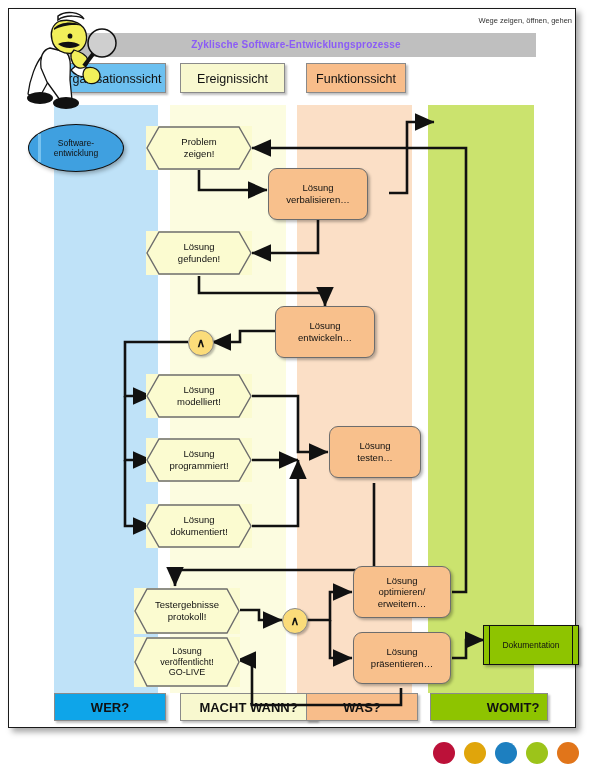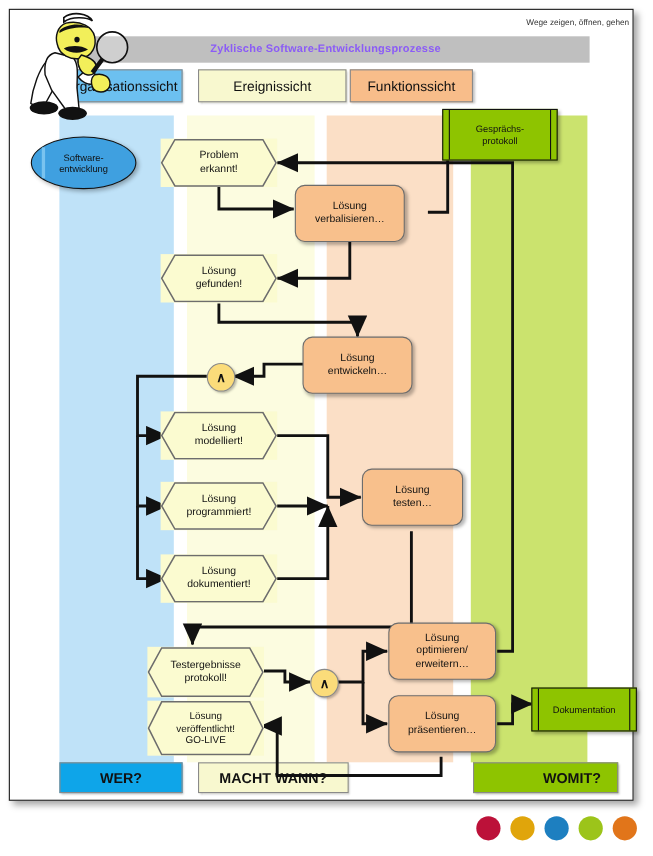--- a/index.html
+++ b/index.html
@@ -94,24 +94,24 @@
     <g fill="none" stroke="#111" stroke-width="1.5">
       <path d="M44 8 C52 2 66 4 70 11 C66 8 52 6 44 12 Z" fill="#ffffff"></path>
       <circle cx="88" cy="35" r="14" fill="#ffffff" fill-opacity=".25"></circle>
       <path d="M79 46 L70 58" stroke-width="4"></path>
     </g>
   </svg>
 
   <div class="colhdr" style="left:54px;width:112px;background:#6cc0f0;">
     <span>Organisationssicht</span>
   </div>
-  <div class="colhdr" style="left:180px;width:135px;background:#f8f8cf;">
+  <div class="colhdr" style="left:180px;width:105px;background:#f8f8cf;">
     <span>Ereignissicht</span>
   </div>
-  <div class="colhdr" style="left:318px;width:112px;background:#f8bd8a;">
+  <div class="colhdr" style="left:306px;width:100px;background:#f8bd8a;">
     <span>Funktionssicht</span>
   </div>
 
   <svg class="lines" viewBox="0 0 594 778">
     <defs>
       <marker id="ah" markerWidth="9" markerHeight="9" refX="7.4" refY="3.4" orient="auto" markerUnits="strokeWidth">
         <path d="M0,0 L7.6,3.4 L0,6.8 z" fill="#111"></path>
       </marker>
     </defs>
     <g fill="none" stroke="#111" stroke-width="2.6" marker-end="url(#ah)">
@@ -153,21 +153,21 @@
     <span class="bar"></span>
     <span style="white-space:pre-line;font-size:8.5px;">Software-
 entwicklung</span>
   </div>
 
   <div class="node ev" style="left:146px;width:106px;top:126px;height:44px;">
     <svg class="hexshape" viewBox="0 0 106 44" preserveAspectRatio="none">
       <polygon points="13,1 93,1 105,22 93,43 13,43 1,22" fill="#fbfbd0" stroke="#6d6d6d" stroke-width="1.4"></polygon>
     </svg>
     <span class="lbl" style="white-space:pre-line;">Problem
-erkannt!</span>
+zeigen!</span>
   </div>
 
   <div class="node ev" style="left:146px;width:106px;top:231px;height:44px;">
     <svg class="hexshape" viewBox="0 0 106 44" preserveAspectRatio="none">
       <polygon points="13,1 93,1 105,22 93,43 13,43 1,22" fill="#fbfbd0" stroke="#6d6d6d" stroke-width="1.4"></polygon>
     </svg>
     <span class="lbl" style="white-space:pre-line;">Lösung
 gefunden!</span>
   </div>
 
@@ -231,43 +231,42 @@
     <span style="white-space:pre-line;">Lösung
 optimieren/
 erweitern…</span>
   </div>
 
   <div class="node fn" style="left:353px;width:98px;top:632px;height:52px;">
     <span style="white-space:pre-line;">Lösung
 präsentieren…</span>
   </div>
 
-  <div class="db" style="left:402px;width:105px;top:99px;height:47px;">
-    <span style="white-space:pre-line;">Gesprächs-
-protokoll</span>
-  </div>
 
   <div class="db" style="left:483px;width:96px;top:625px;height:40px;">
     <span style="white-space:pre-line;">Dokumentation</span>
   </div>
 
   <div class="conn" style="left:188px;top:330px;">
     <span>∧</span>
   </div>
   <div class="conn" style="left:282px;top:608px;">
     <span>∧</span>
   </div>
 
   <div class="foot" style="left:54px;width:112px;background:#0ea5e9;">
     <span>WER?</span>
   </div>
   <div class="foot" style="left:180px;width:137px;background:#f8f8cf;">
     <span>MACHT WANN?</span>
   </div>
-  <div class="foot" style="left:430px;width:132px;background:#8ec400;padding-left:48px;">
+  <div class="foot" style="left:306px;width:112px;background:#f8bd8a;">
+    <span>WAS?</span>
+  </div>
+  <div class="foot" style="left:430px;width:118px;background:#8ec400;padding-left:48px;">
     <span>WOMIT?</span>
   </div>
 
   <div style="position:absolute;left:433px;top:740px;width:150px;height:24px;">
     <span class="dot" style="left: 0px; background: rgb(188, 17, 57);"></span>
     <span class="dot" style="left: 31px; background: rgb(224, 165, 11);"></span>
     <span class="dot" style="left: 62px; background: rgb(29, 127, 192);"></span>
     <span class="dot" style="left: 93px; background: rgb(156, 196, 26);"></span>
     <span class="dot" style="left: 124px; background: rgb(225, 117, 26);"></span>
   </div>

